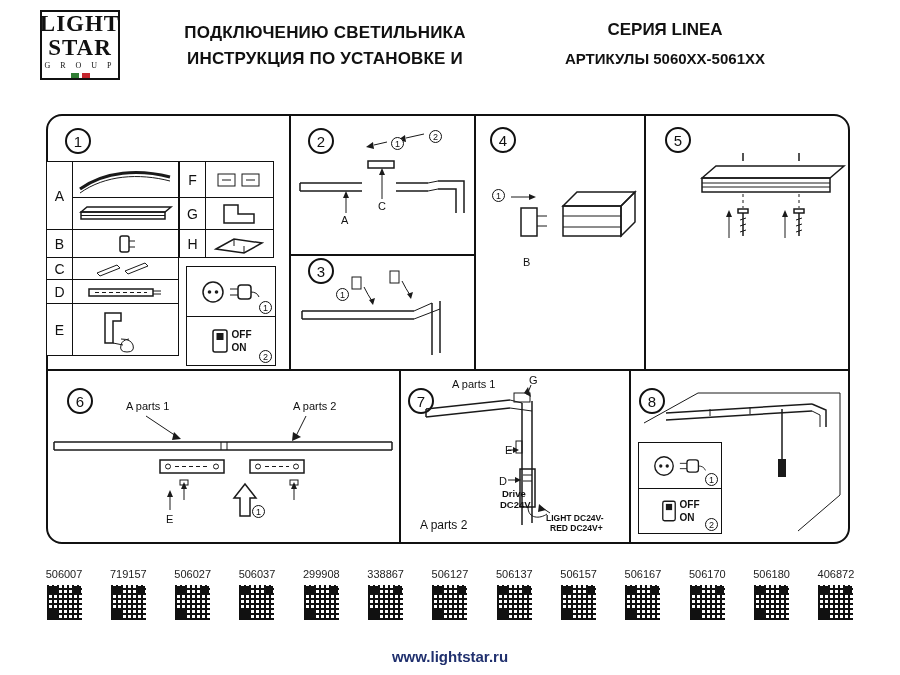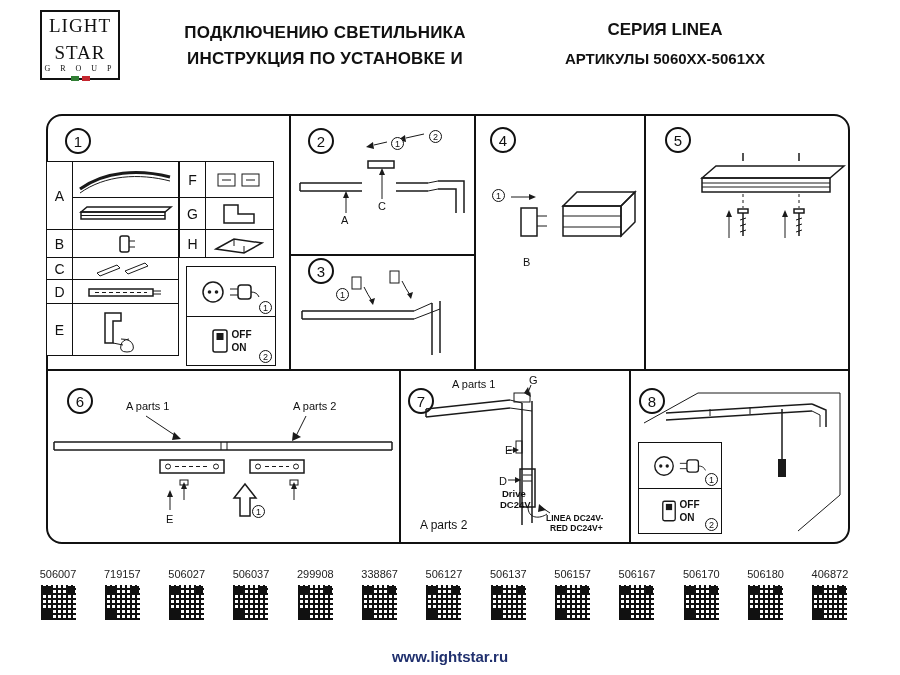--- a/index.html
+++ b/index.html
@@ -4,21 +4,21 @@
 <style>
   * { box-sizing: border-box; margin: 0; padding: 0; }
   body { background:#fff; font-family:"Liberation Sans", sans-serif; color:#111; }
   .page { position:relative; width:900px; height:675px; background:#fff; overflow:hidden; }
   .abs { position:absolute; }
 
   
   .logo-box { left:40px; top:10px; width:80px; height:70px; border:2px solid #111;
     display:flex; flex-direction:column; align-items:center; justify-content:center;
     font-family:"Liberation Serif", serif; }
-  .logo-word { font-weight:normal; font-size:19px; line-height:1.02; letter-spacing:1px;margin-top:7px; }
+  .logo-word { font-weight:bold; font-size:23px; line-height:1.02; letter-spacing:1px; }
   .logo-group { font-size:8px; letter-spacing:4px; margin-top:2px; }
   .logo-flags { display:flex; gap:3px; margin-top:3px; }
   .flag { width:8px; height:5px; }
   .flag-green { background:#2f7d33; }
   .flag-red { background:#c4262e; }
 
   .title { left:130px; top:20px; width:390px; text-align:center; font-weight:bold;
     font-size:17px; line-height:1.5; letter-spacing:0.2px; }
   .series-block { left:520px; top:20px; width:290px; text-align:center; font-weight:bold; }
   .series-line1 { font-size:17px; margin-bottom:10px; }
@@ -50,21 +50,21 @@
   .power-cell-bottom { border-top:1.5px solid #111; }
   .power-cell .mini-circ { position:absolute; right:3px; bottom:2px; }
   .onoff { display:flex; flex-direction:column; align-items:flex-start; font-size:10px; font-weight:bold; line-height:1.3; }
 
   svg { display:block; }
   .ln { stroke:#1a1a1a; fill:none; stroke-width:1.5; }
   .lnthin { stroke:#1a1a1a; fill:none; stroke-width:1; }
   .fl { fill:#1a1a1a; stroke:none; }
 
   
-  .articles { left:32px; top:568px; width:824px; display:flex; justify-content:space-between; }
+  .articles { left:38px; top:568px; width:824px; display:flex; justify-content:space-between; }
   .article { display:flex; flex-direction:column; align-items:center; gap:5px; width:52px; }
   .article-code { font-size:11px; color:#222; }
   .qr { width:35px; height:35px; background-color:#fff;
     background-image:
       linear-gradient(#111,#111),
       linear-gradient(#111,#111),
       linear-gradient(#111,#111),
       repeating-linear-gradient(0deg,#111 0 2px,transparent 2px 5px),
       repeating-linear-gradient(90deg,#111 0 2px,transparent 2px 5px);
     background-size:9px 9px,9px 9px,9px 9px,100% 100%,100% 100%;
@@ -381,21 +381,21 @@
     <line class="lnthin" x1="150" y1="140" x2="141" y2="134"></line>
     <polygon class="fl" points="139,131 138,139 146,137"></polygon>
   </svg>
   <span class="abs dlabel" style="left:452px;top:378px">A parts 1</span>
   <span class="abs dlabel" style="left:529px;top:374px">G</span>
   <span class="abs dlabel" style="left:505px;top:444px">E</span>
   <span class="abs dlabel" style="left:499px;top:475px">D</span>
   <span class="abs dlabel-bold" style="left:495px;top:488px">Drive</span>
   <span class="abs dlabel-bold" style="left:493px;top:499px">DC24V</span>
   <span class="abs dlabel" style="left:420px;top:518px;font-size:12px">A parts 2</span>
-  <span class="abs dlabel-sm" style="left:546px;top:513px">LINEA DC24V-</span>
+  <span class="abs dlabel-sm" style="left:546px;top:513px">LIGHT DC24V-</span>
   <span class="abs dlabel-sm" style="left:550px;top:523px">RED DC24V+</span>
 
   <svg class="abs" style="left:630px;top:373px" width="222" height="172" viewBox="0 0 222 172">
     <line class="lnthin" x1="14" y1="50" x2="68" y2="20"></line>
     <line class="lnthin" x1="68" y1="20" x2="210" y2="20"></line>
     <line class="lnthin" x1="210" y1="20" x2="210" y2="122"></line>
     <line class="lnthin" x1="210" y1="122" x2="168" y2="158"></line>
     <line class="ln" x1="36" y1="40" x2="182" y2="31"></line>
     <line class="ln" x1="36" y1="47" x2="182" y2="38"></line>
     <path class="ln" d="M182 31 L196 37 L196 54"></path>

